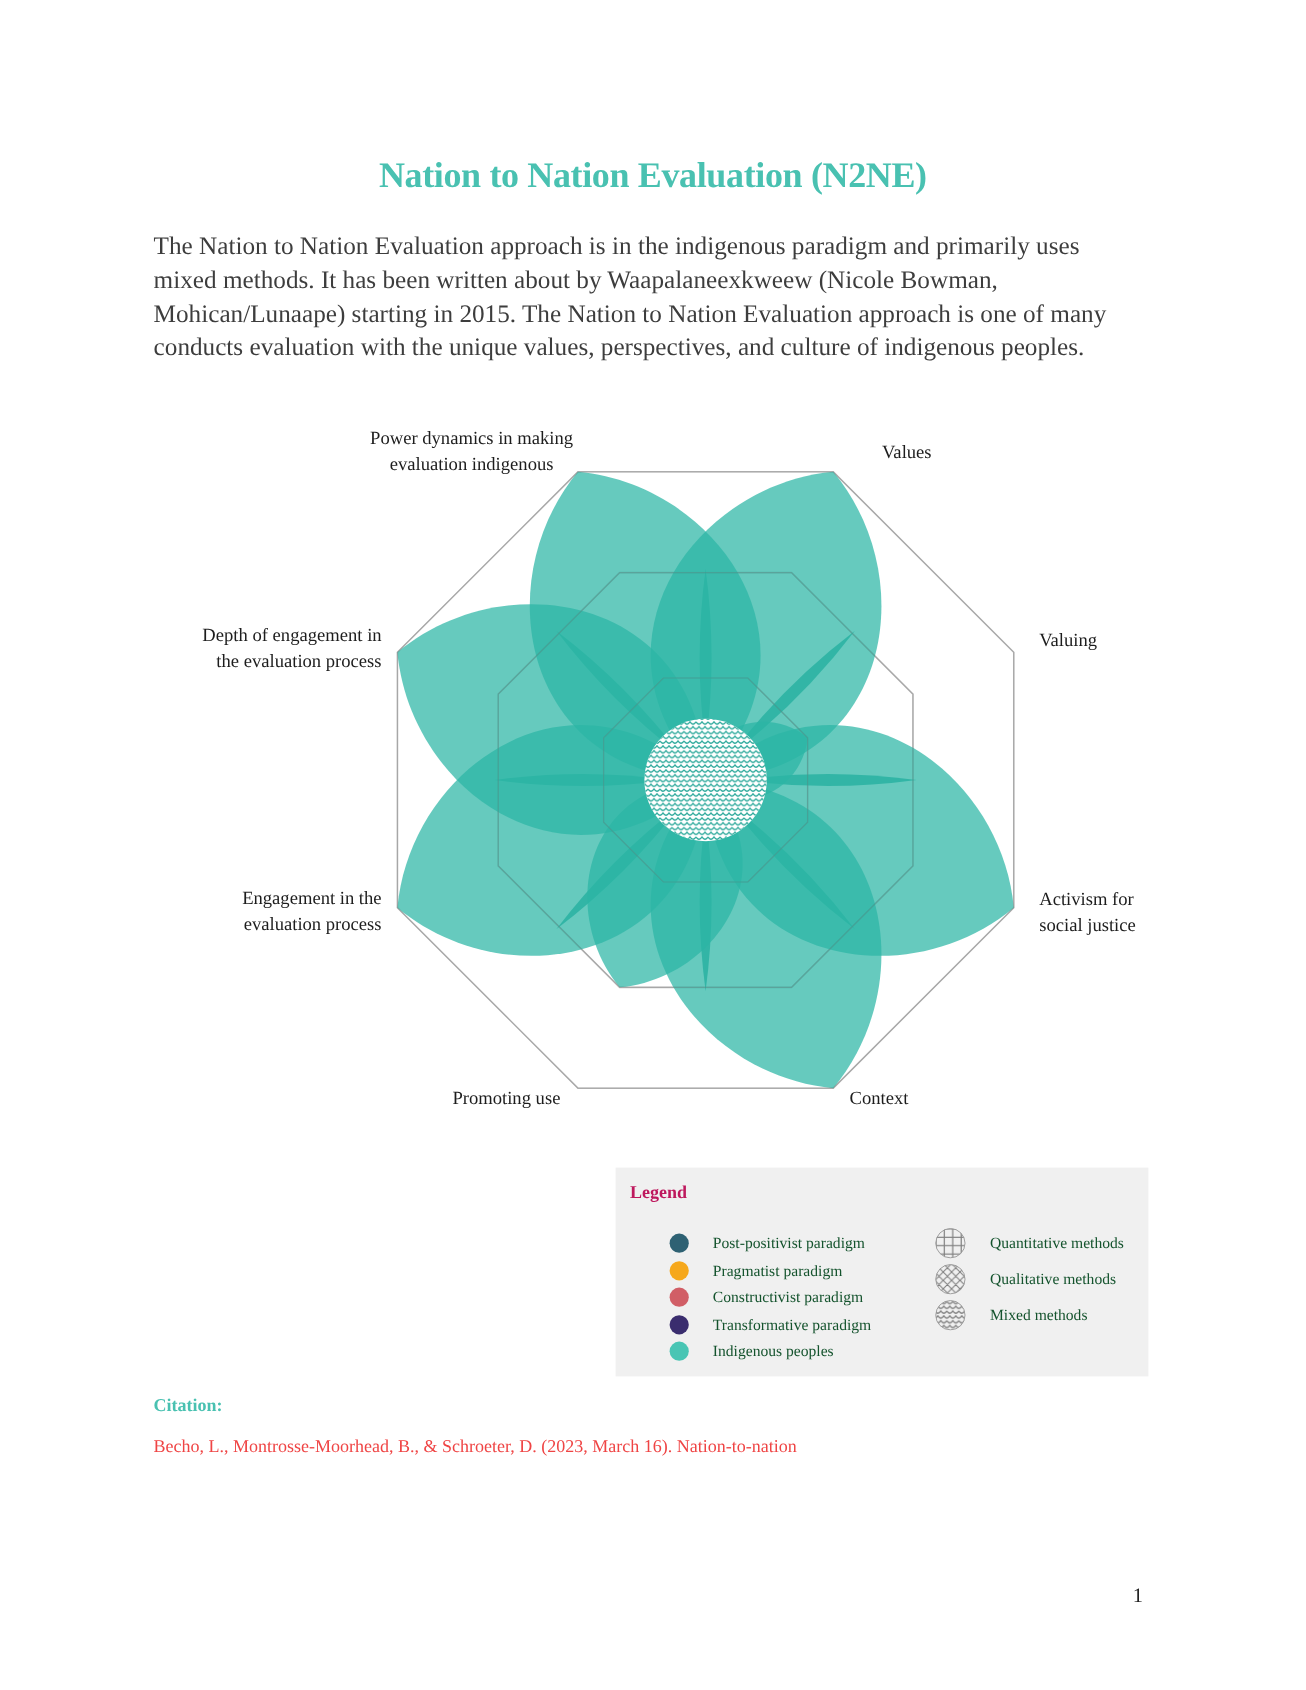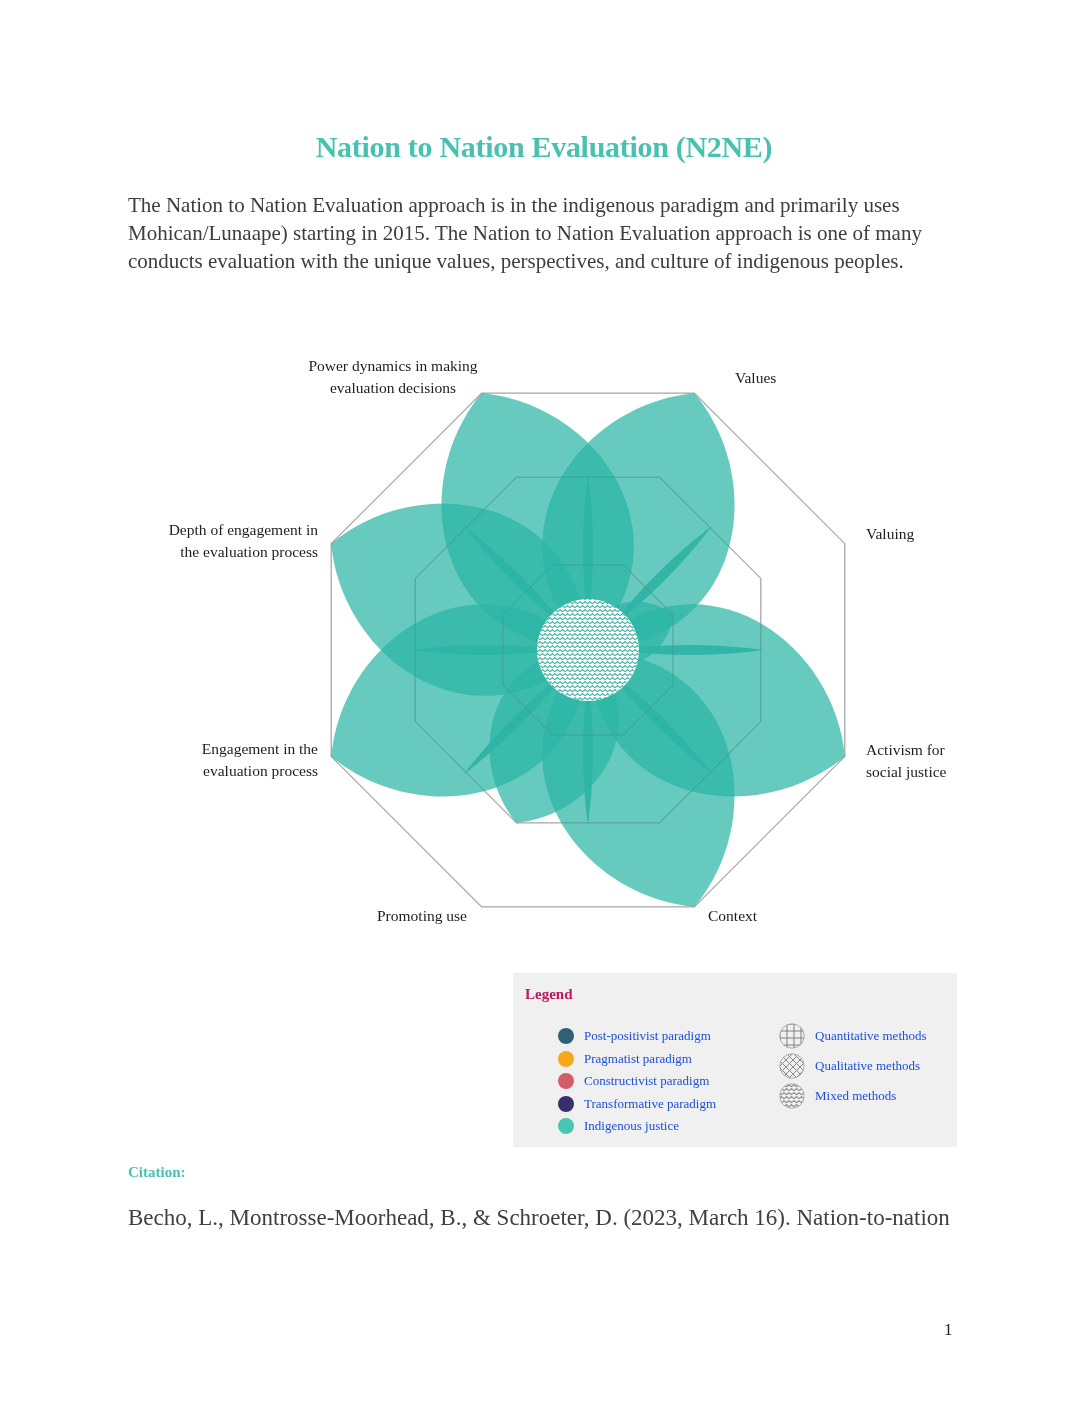--- a/index.html
+++ b/index.html
@@ -22,24 +22,24 @@
   .axlbl-5 .lline,.axlbl-6 .lline{white-space:nowrap;}
   .axlbl-6{left:68px;width:250px;top:519px;text-align:right;}
   .axlbl-7{left:273px;width:240px;top:355px;text-align:center;}
   .legend{position:absolute;left:513px;top:973px;width:444px;height:174px;background:#F0F0F0;}
   .legend-title{position:absolute;left:12px;top:13px;font-size:15px;font-weight:bold;color:#be185d;}
   .legend-paradigms{position:absolute;left:45px;top:52px;}
   .legend-methods{position:absolute;left:266px;top:48px;}
   .lg-row{display:flex;align-items:center;height:22.5px;}
   .lg-row-m{display:flex;align-items:center;height:30px;}
   .lg-dot{width:16px;height:16px;border-radius:50%;flex:0 0 16px;}
-  .lg-label{margin-left:10px;font-size:13px;color:#1d4ed8;white-space:nowrap;}
+  .lg-label{margin-left:20px;font-size:13px;color:#14532d;white-space:nowrap;}
   .lg-circ{flex:0 0 26px;width:26px;height:26px;}
   .cite-head{position:absolute;left:128px;top:1164px;font-size:15px;font-weight:bold;color:#49C1B1;}
-  .cite-text{position:absolute;left:128px;top:1192px;width:880px;font-size:23px;line-height:28px;color:#404040;margin-top:12px;}
+  .cite-text{position:absolute;left:128px;top:1192px;width:880px;font-size:15px;line-height:28px;color:#ef4444;}
   .page-num{position:absolute;left:944px;top:1320px;font-size:17px;color:#222;}
 </style>
 </head>
 <body>
 
 <div class="page">
 
   <svg class="defs-svg" aria-hidden="true">
     <defs>
       <pattern id="pat-weave-teal" width="10" height="8" patternUnits="userSpaceOnUse">
@@ -54,20 +54,21 @@
       <pattern id="pat-diag" width="7" height="7" patternUnits="userSpaceOnUse">
         <path d="M0 7 L7 0 M-1.75 1.75 L1.75 -1.75 M5.25 8.75 L8.75 5.25 M0 0 L7 7 M-1.75 5.25 L1.75 8.75 M5.25 -1.75 L8.75 1.75" fill="none" stroke="#808080" stroke-width="0.9"></path>
       </pattern>
     </defs>
   </svg>
 
   <h1 class="doc-title">Nation to Nation Evaluation (N2NE)</h1>
 
   <div class="intro">
     <span class="pline">The Nation to Nation Evaluation approach is in the indigenous paradigm and primarily uses</span>
+    <span class="pline">mixed methods. It has been written about by Waapalaneexkweew (Nicole Bowman,</span>
     <span class="pline">Mohican/Lunaape) starting in 2015. The Nation to Nation Evaluation approach is one of many</span>
     <span class="pline">conducts evaluation with the unique values, perspectives, and culture of indigenous peoples.</span>
   </div>
 
   <svg id="flower-svg" class="flower-svg" viewBox="0 0 1088 1408">
       <polygon points="673.0,614.8 623.2,565.0 552.8,565.0 503.0,614.8 503.0,685.2 552.8,735.0 623.2,735.0 673.0,685.2" fill="none" stroke="#BDBDBD" stroke-width="1.3"></polygon>
       <polygon points="760.8,578.4 659.6,477.2 516.4,477.2 415.2,578.4 415.2,721.6 516.4,822.8 659.6,822.8 760.8,721.6" fill="none" stroke="#BDBDBD" stroke-width="1.3"></polygon>
       <polygon points="844.8,543.6 694.4,393.2 481.6,393.2 331.2,543.6 331.2,756.4 481.6,906.8 694.4,906.8 844.8,756.4" fill="none" stroke="#BDBDBD" stroke-width="1.3"></polygon>
       <path d="M0 -28 Q -10 -102 0 -176 Q 10 -102 0 -28 Z" transform="translate(588 650) rotate(90)" fill="#27A899" fill-opacity="0.85"></path>
       <path d="M0 -28 Q -10 -102 0 -176 Q 10 -102 0 -28 Z" transform="translate(588 650) rotate(45)" fill="#27A899" fill-opacity="0.85"></path>
@@ -111,21 +112,21 @@
   <div class="axlbl axlbl-5">
     <span class="lline">Engagement in the</span>
     <span class="lline">evaluation process</span>
   </div>
   <div class="axlbl axlbl-6">
     <span class="lline">Depth of engagement in</span>
     <span class="lline">the evaluation process</span>
   </div>
   <div class="axlbl axlbl-7">
     <span class="lline">Power dynamics in making</span>
-    <span class="lline">evaluation decisions</span>
+    <span class="lline">evaluation indigenous</span>
   </div>
 
   <div class="legend">
     <div class="legend-title">Legend</div>
     <div class="legend-paradigms" id="legend-paradigms">
         <div class="lg-row">
           <span class="lg-dot" style="background: rgb(46, 97, 115);"></span>
           <span class="lg-label">Post-positivist paradigm</span>
         </div>
         <div class="lg-row">
@@ -135,21 +136,21 @@
         <div class="lg-row">
           <span class="lg-dot" style="background: rgb(209, 94, 102);"></span>
           <span class="lg-label">Constructivist paradigm</span>
         </div>
         <div class="lg-row">
           <span class="lg-dot" style="background: rgb(58, 45, 110);"></span>
           <span class="lg-label">Transformative paradigm</span>
         </div>
         <div class="lg-row">
           <span class="lg-dot" style="background: rgb(73, 197, 180);"></span>
-          <span class="lg-label">Indigenous justice</span>
+          <span class="lg-label">Indigenous peoples</span>
         </div>
       </div>
     <div class="legend-methods" id="legend-methods">
         <div class="lg-row-m">
           <svg width="26" height="26" class="lg-circ">
             <circle cx="13" cy="13" r="12.2" fill="url(#pat-grid)" stroke="#9a9a9a" stroke-width="0.8"></circle>
           </svg>
           <span class="lg-label">Quantitative methods</span>
         </div>
         <div class="lg-row-m">

